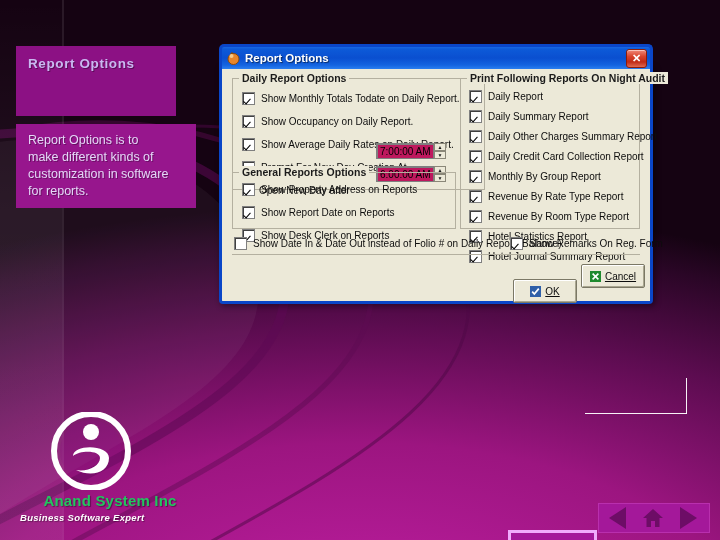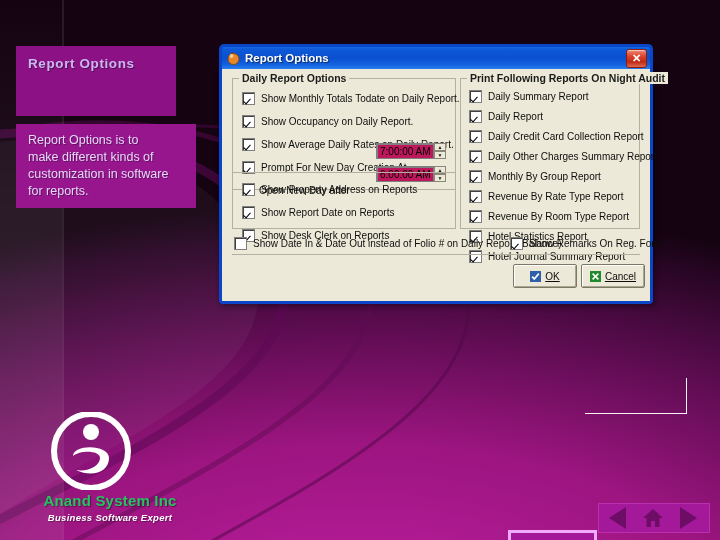--- a/index.html
+++ b/index.html
@@ -48,21 +48,21 @@
   }
 
   
   .logo-wrap{position:absolute;left:48px;top:412px;width:86px;height:78px;}
   .brand{
     position:absolute;left:20px;top:492px;width:180px;text-align:center;
     color:#22c55e;font-size:15px;font-weight:bold;letter-spacing:.2px;
     text-shadow:1px 1px 1px rgba(0,0,0,.4);
   }
   .brand-sub{
-    position:absolute;left:20px;top:512px;width:180px;text-align:center;
+    position:absolute;left:20px;top:512px;width:180px;
     color:#ffffff;font-size:9.5px;font-style:italic;font-weight:bold;letter-spacing:.3px;
     text-shadow:1px 1px 1px rgba(0,0,0,.35);
   }
 
   
   .rule-v{position:absolute;left:686px;top:378px;width:1px;height:36px;background:#ffffff;opacity:.95;}
   .rule-h{position:absolute;left:585px;top:413px;width:102px;height:1px;background:#ffffff;opacity:.95;}
 
   
   .exit-btn{
@@ -152,21 +152,21 @@
 
   .btm-line{position:absolute;left:10px;top:188px;width:408px;height:1px;background:#b4b0a0;}
 
   .okbtn,.cancelbtn{
     position:absolute;top:198px;height:22px;width:62px;
     background:#ece9d8;border:1px solid #7b7866;border-radius:2px;
     box-shadow:inset 1px 1px 0 #ffffff, inset -1px -1px 0 #a9a690;
     display:flex;align-items:center;justify-content:center;gap:4px;
     font-size:10px;color:#0d0d0d;cursor:pointer;
   }
-  .okbtn{left:291px;}
+  .okbtn{left:291px;margin-top:15px;}
   .cancelbtn{left:359px;}
   .bicon{width:11px;height:11px;flex:none;}
   .btxt{text-decoration:underline;text-underline-offset:1px;}
 </style>
 </head>
 <body>
 
 <div id="stage">
 
   <div class="bg-base"></div>
@@ -229,21 +229,21 @@
           <circle cx="5.5" cy="5" r="2" fill="#f5c98a"></circle>
           <path d="M4 3 L6 1 L8 3 Z" fill="#8a4a0b"></path>
         </svg>
       </div>
       <div class="ttext">Report Options</div>
       <div class="closebtn">
         <span>✕</span>
       </div>
     </div>
 
-    <div class="grp" style="left:10px;top:12px;width:222px;height:110px;">
+    <div class="grp" style="left:10px;top:12px;width:222px;height:110px;padding-left:29px;">
       <div class="legend">Daily Report Options</div>
 
       <div style="position:absolute;left:9px;top:11px;display:flex;flex-direction:column;gap:7px;">
         <div class="cbrow">
           <span class="cb checked"></span>
           <span class="cblabel">Show Monthly Totals Todate on Daily Report.</span>
         </div>
         <div class="cbrow">
           <span class="cb checked"></span>
           <span class="cblabel">Show Occupancy on Daily Report.</span>
@@ -272,20 +272,21 @@
       <div class="tfield" style="position:absolute;left:143px;top:87px;">
         <span class="tbox">6:00:00 AM</span>
         <span class="spin">
           <div>▲</div>
           <div>▼</div>
         </span>
       </div>
     </div>
 
     <div class="grp" style="left:10px;top:106px;width:222px;height:55px;">
+      <div class="legend">General Reports Options</div>
       <div style="position:absolute;left:9px;top:8px;display:flex;flex-direction:column;gap:7px;">
         <div class="cbrow">
           <span class="cb checked"></span>
           <span class="cblabel">Show Property Address on Reports</span>
         </div>
         <div class="cbrow">
           <span class="cb checked"></span>
           <span class="cblabel">Show Report Date on Reports</span>
         </div>
         <div class="cbrow">
@@ -293,33 +294,33 @@
           <span class="cblabel">Show Desk Clerk on Reports</span>
         </div>
       </div>
     </div>
 
     <div class="grp" style="left:238px;top:12px;width:178px;height:149px;">
       <div class="legend">Print Following Reports On Night Audit</div>
       <div style="position:absolute;left:8px;top:9px;display:flex;flex-direction:column;gap:4px;">
         <div class="cbrow">
           <span class="cb checked"></span>
+          <span class="cblabel">Daily Report</span>
+        </div>
+        <div class="cbrow">
+          <span class="cb checked"></span>
           <span class="cblabel">Daily Summary Report</span>
         </div>
         <div class="cbrow">
           <span class="cb checked"></span>
-          <span class="cblabel">Daily Report</span>
+          <span class="cblabel">Daily Other Charges Summary Report</span>
         </div>
         <div class="cbrow">
           <span class="cb checked"></span>
           <span class="cblabel">Daily Credit Card Collection Report</span>
-        </div>
-        <div class="cbrow">
-          <span class="cb checked"></span>
-          <span class="cblabel">Daily Other Charges Summary Report</span>
         </div>
         <div class="cbrow">
           <span class="cb checked"></span>
           <span class="cblabel">Monthly By Group Report</span>
         </div>
         <div class="cbrow">
           <span class="cb checked"></span>
           <span class="cblabel">Revenue By Rate Type Report</span>
         </div>
         <div class="cbrow">

